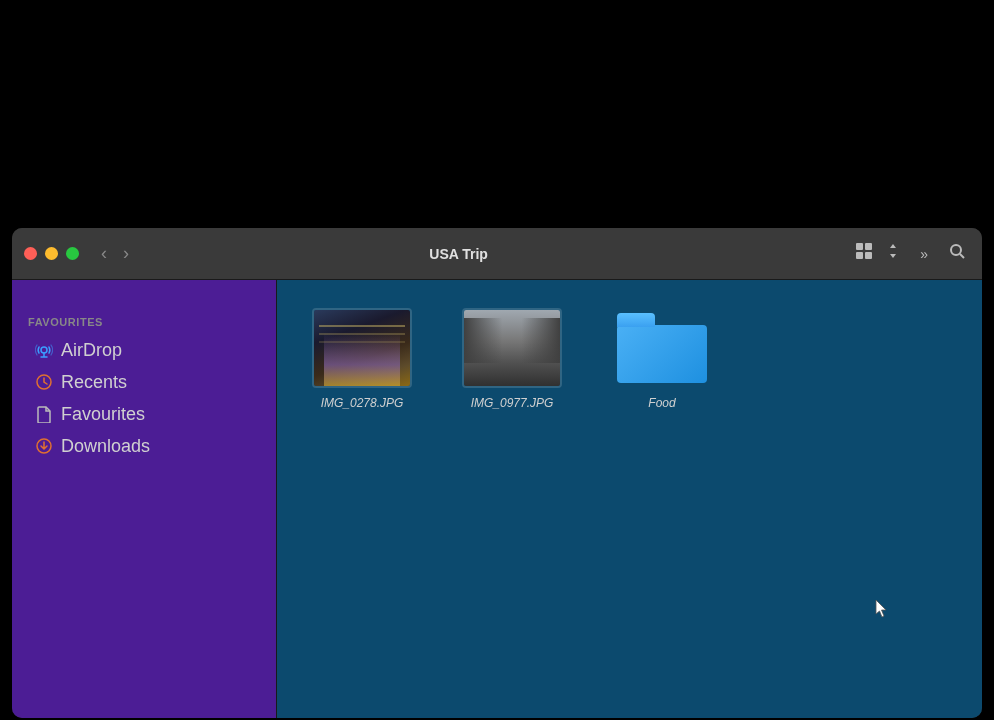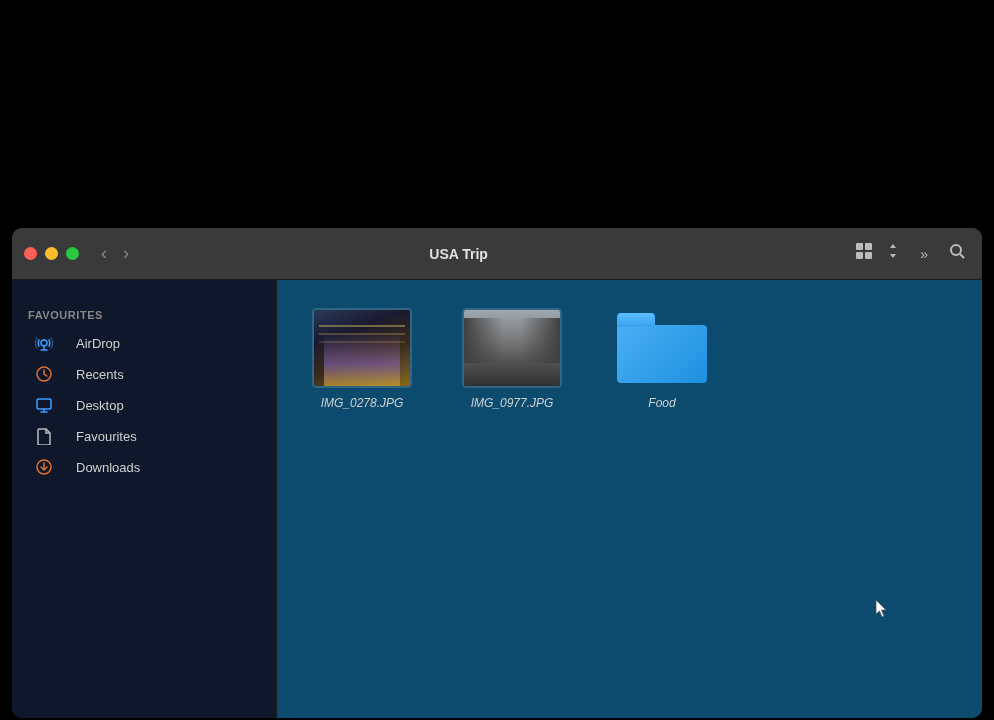--- a/index.html
+++ b/index.html
@@ -106,46 +106,46 @@
     
     .finder-body {
       display: flex;
       flex: 1;
       overflow: hidden;
     }
 
     
     .sidebar {
       width: 265px;
-      background: #0f172a;
-      padding: 25px 0;
+      background: #4c1d95;
+      padding: 32px 0;
       overflow-y: auto;
       flex-shrink: 0;
       border-right: 1px solid #1a1a1a;
     }
 
     .sidebar-section-label {
       color: #888;
       font-size: 11px;
       font-weight: 600;
       text-transform: uppercase;
       letter-spacing: 0.05em;
       padding: 4px 16px 6px;
     }
 
     .sidebar-item {
       display: flex;
-      align-items: center;
-      gap: 22px;
+      align-items: flex-start;
+      gap: 7px;
       padding: 5px 16px;
       cursor: pointer;
       border-radius: 6px;
       margin: 1px 6px;
       color: #d0d0d0;
-      font-size: 13px;
+      font-size: 18px;
     }
 
     .sidebar-icon {
       width: 20px;
       height: 20px;
       display: flex;
       align-items: center;
       justify-content: center;
       flex-shrink: 0;
     }
@@ -359,29 +359,20 @@
         <div class="sidebar-icon icon-recents">
           <svg width="18" height="18" viewBox="0 0 18 18" fill="none">
             <circle cx="9" cy="9" r="7" stroke="#e07030" stroke-width="1.5"></circle>
             <path d="M9 5v4l3 2" stroke="#e07030" stroke-width="1.5" stroke-linecap="round"></path>
           </svg>
         </div>
         <span>Recents</span>
       </div>
 
 
-      <div class="sidebar-item">
-        <div class="sidebar-icon icon-desktop">
-          <svg width="18" height="18" viewBox="0 0 18 18" fill="none">
-            <rect x="2" y="3" width="14" height="10" rx="1.5" stroke="#3b9eff" stroke-width="1.5"></rect>
-            <path d="M6 16h6M9 13v3" stroke="#3b9eff" stroke-width="1.5" stroke-linecap="round"></path>
-          </svg>
-        </div>
-        <span>Desktop</span>
-      </div>
 
       <div class="sidebar-item">
         <div class="sidebar-icon icon-documents">
           <svg width="18" height="18" viewBox="0 0 18 18" fill="none">
             <path d="M4 2h7l4 4v11a1 1 0 01-1 1H4a1 1 0 01-1-1V3a1 1 0 011-1z" stroke="#bbb" stroke-width="1.5"></path>
             <path d="M11 2v4h4" stroke="#bbb" stroke-width="1.5"></path>
           </svg>
         </div>
         <span>Favourites</span>
       </div>

